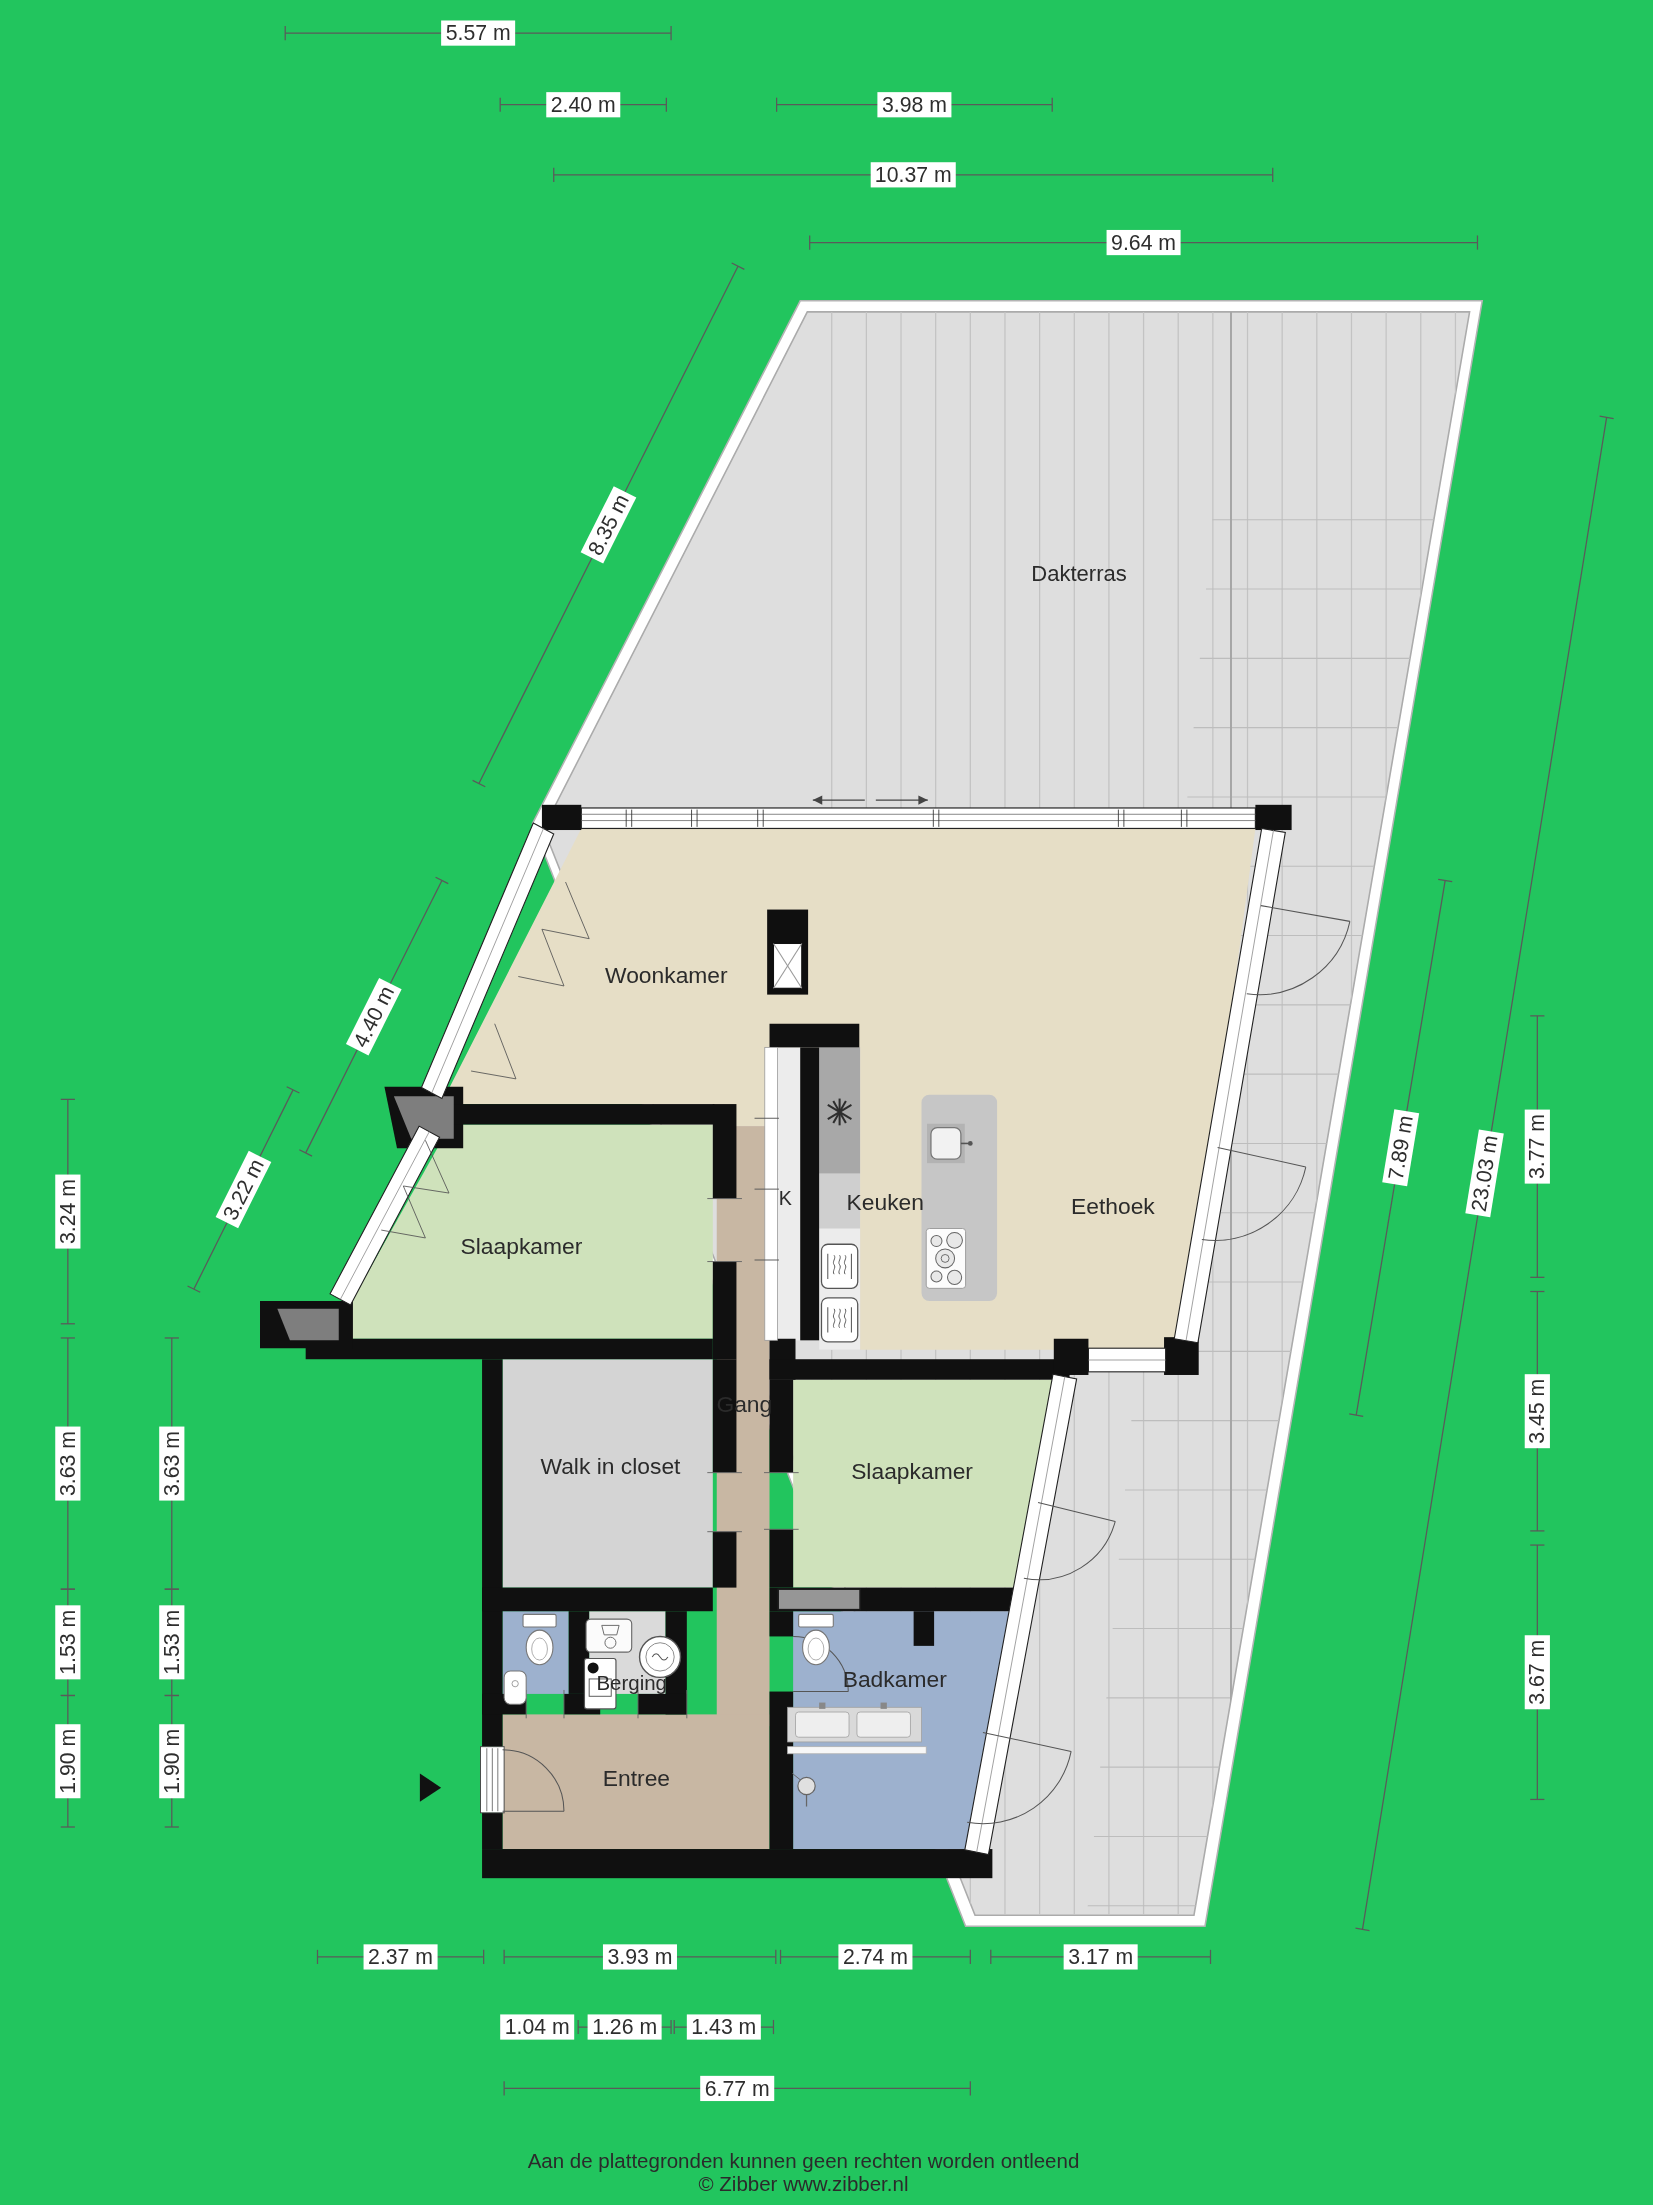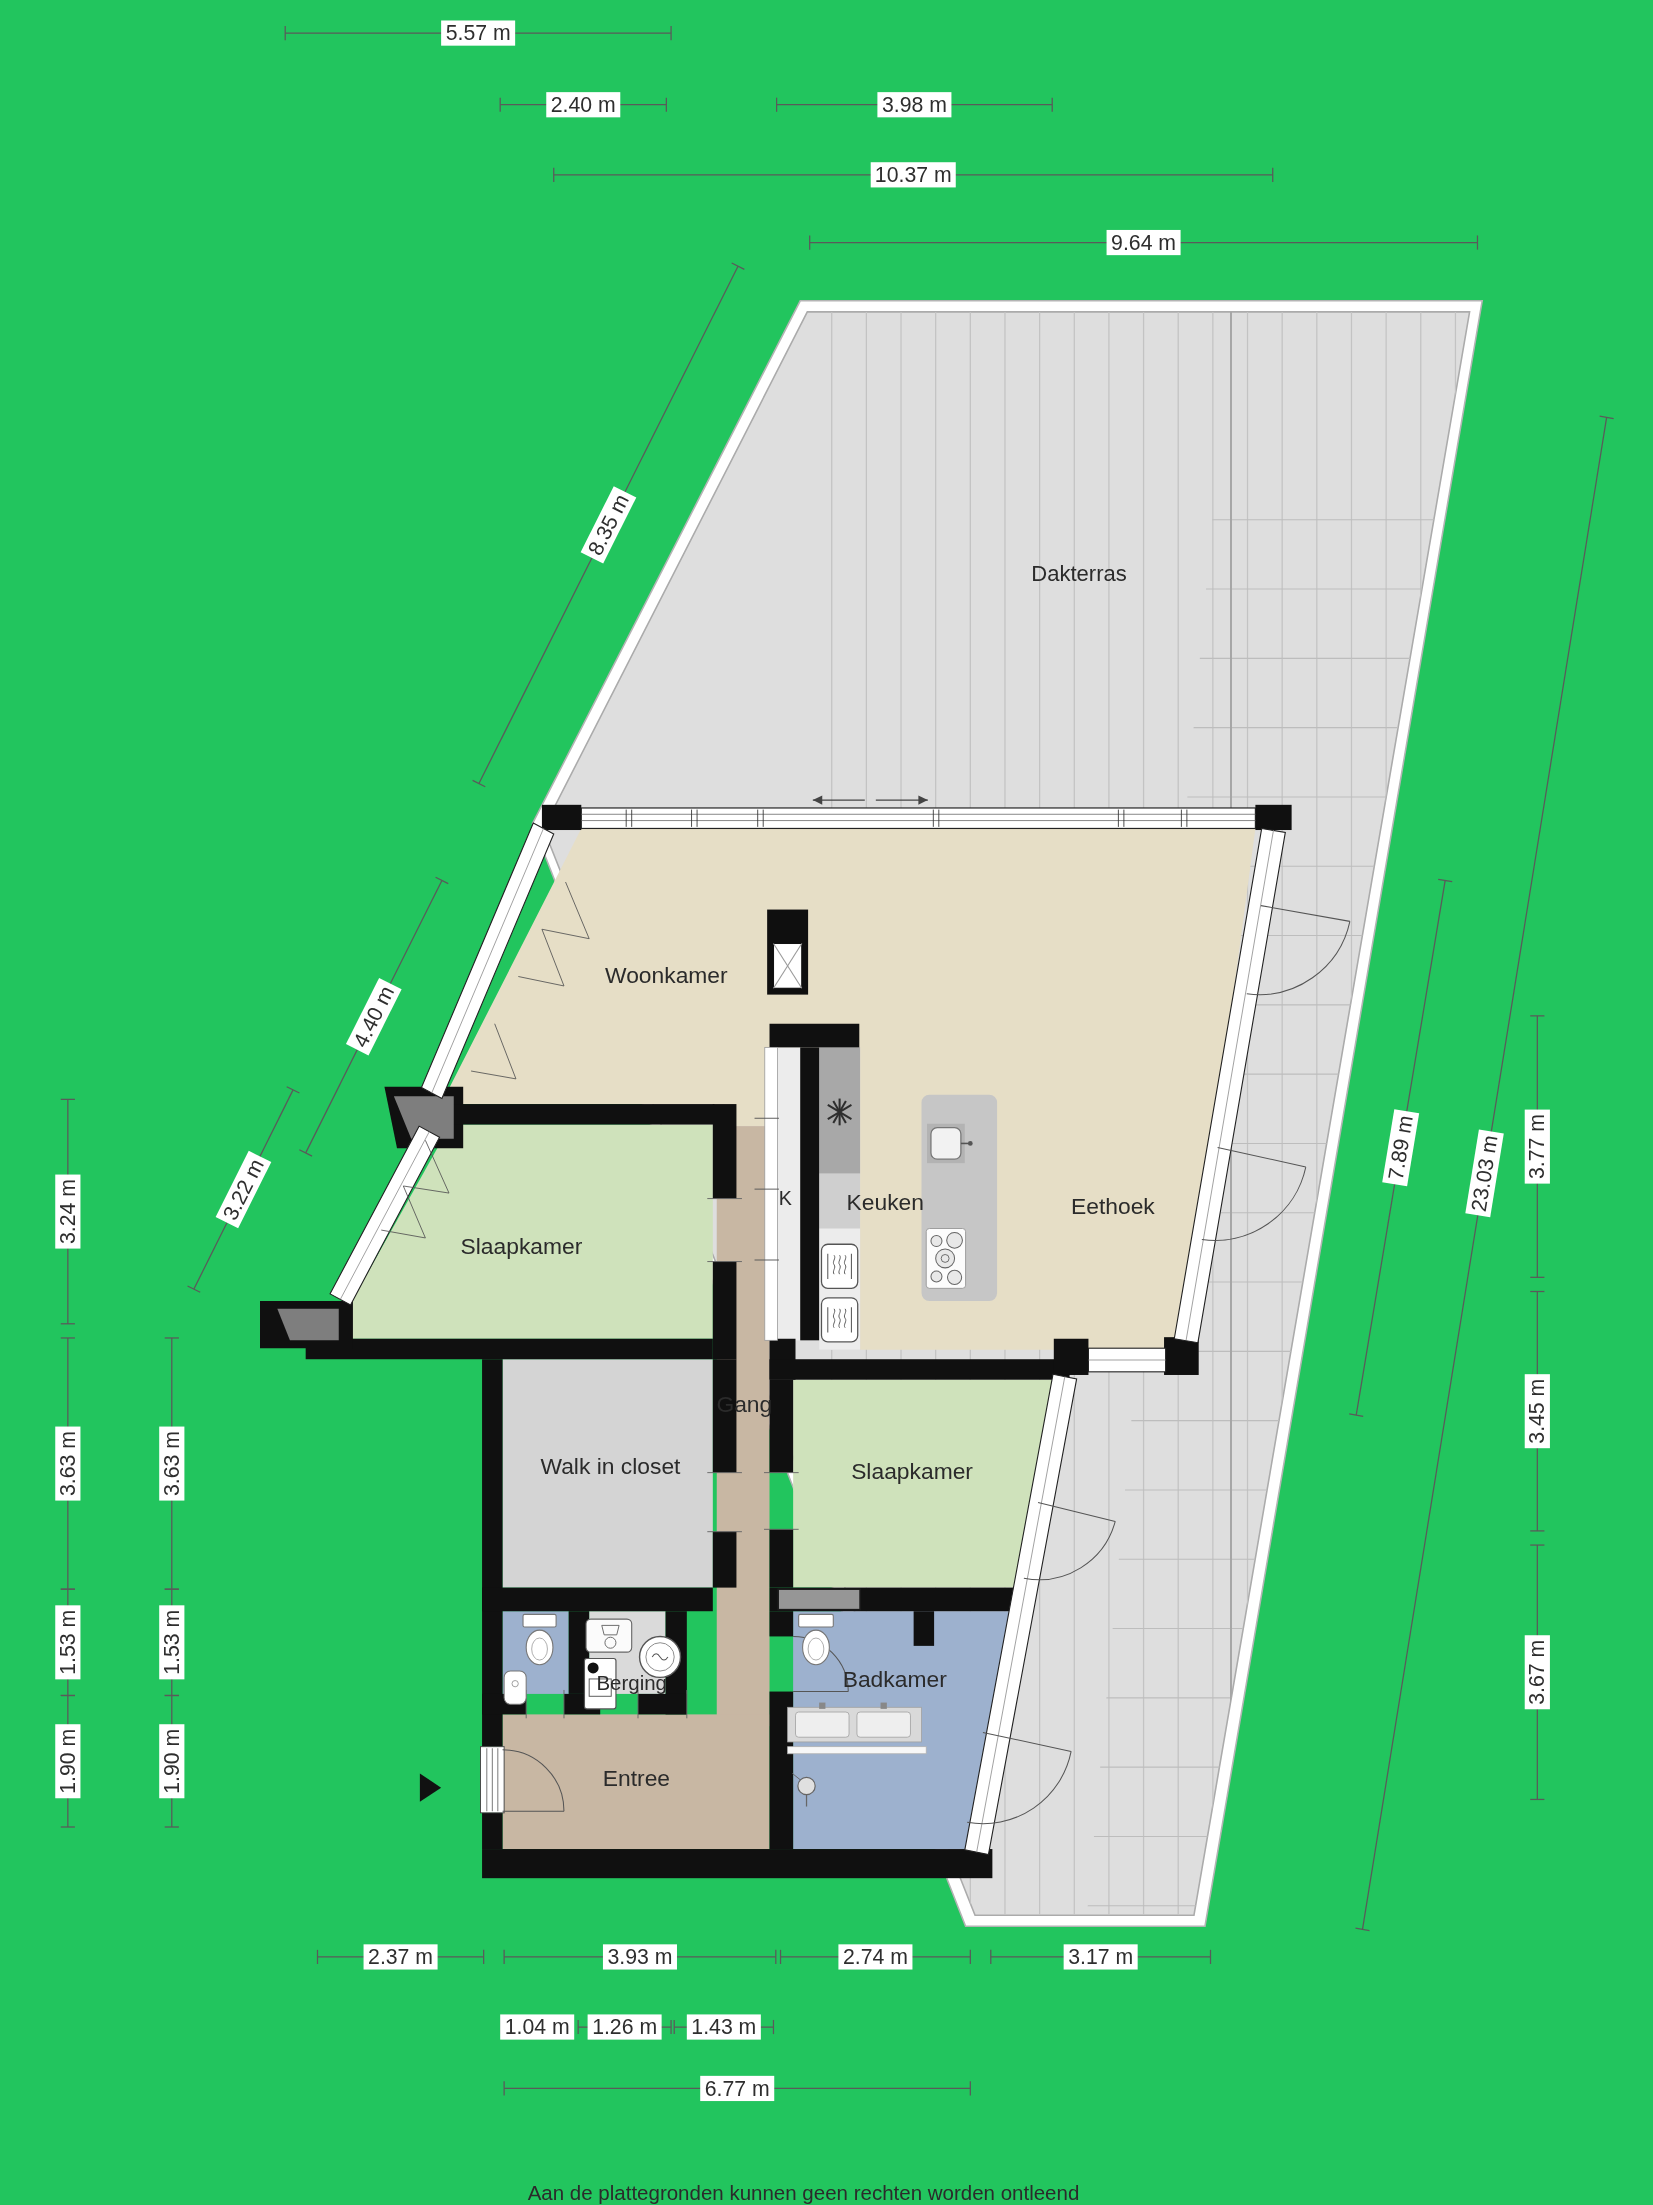--- a/index.html
+++ b/index.html
@@ -1,21 +1,21 @@
 <!DOCTYPE html>
 <html style="font-size:12.6px"><head>
 <meta charset="utf-8">
 <style>
   html,body{margin:0;padding:0;background:#ffffff;}
   .page{position:relative;width:1654px;height:2205px;background:#22c55e;
         font-family:"Liberation Sans",sans-serif;overflow:hidden;}
   .page svg{position:absolute;left:0;top:0;}
   svg text{font-family:"Liberation Sans",sans-serif;}
   .footer{position:absolute;left:0;width:1607px;text-align:center;color:#2b2b2b;
-          font-size:20.5px;line-height:23.6px;margin-top:32px;}
+          font-size:20.5px;line-height:23.6px;}
   #footer-line1{top:2149px;}
   #footer-line2{top:2172px;}
 </style>
 </head>
 <body>
 
 <div class="page">
 
 <svg id="plan" width="1654" height="2205" viewBox="0 0 2100 2800">
 
@@ -600,15 +600,16 @@
         <text x="945" y="1793" text-anchor="middle" font-size="29" fill="#2b2b2b">Gang</text>
         <text x="775" y="1872" text-anchor="middle" font-size="29" fill="#2b2b2b">Walk in closet</text>
         <text x="1158" y="1878" text-anchor="middle" font-size="29" fill="#2b2b2b">Slaapkamer</text>
         <text x="802" y="2146" text-anchor="middle" font-size="26" fill="#2b2b2b">Berging</text>
         <text x="1136" y="2142" text-anchor="middle" font-size="29" fill="#2b2b2b">Badkamer</text>
         <text x="808" y="2268" text-anchor="middle" font-size="29" fill="#2b2b2b">Entree</text>
       </g>
 </svg>
 
 <div class="footer" id="footer-line1">Aan de plattegronden kunnen geen rechten worden ontleend</div>
+<div class="footer" id="footer-line2">© Zibber www.zibber.nl</div>
 
 </div>
 
 
 </body></html>

